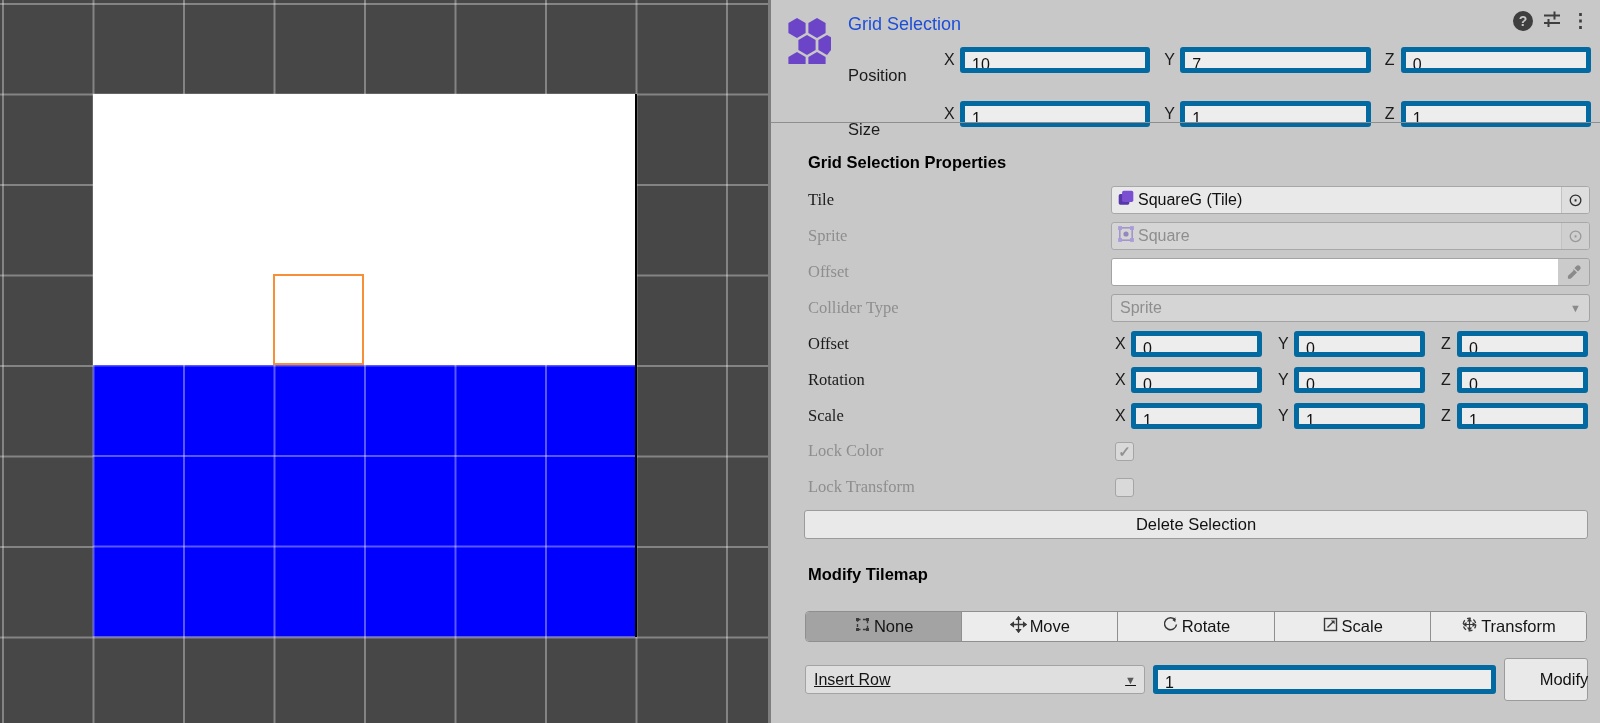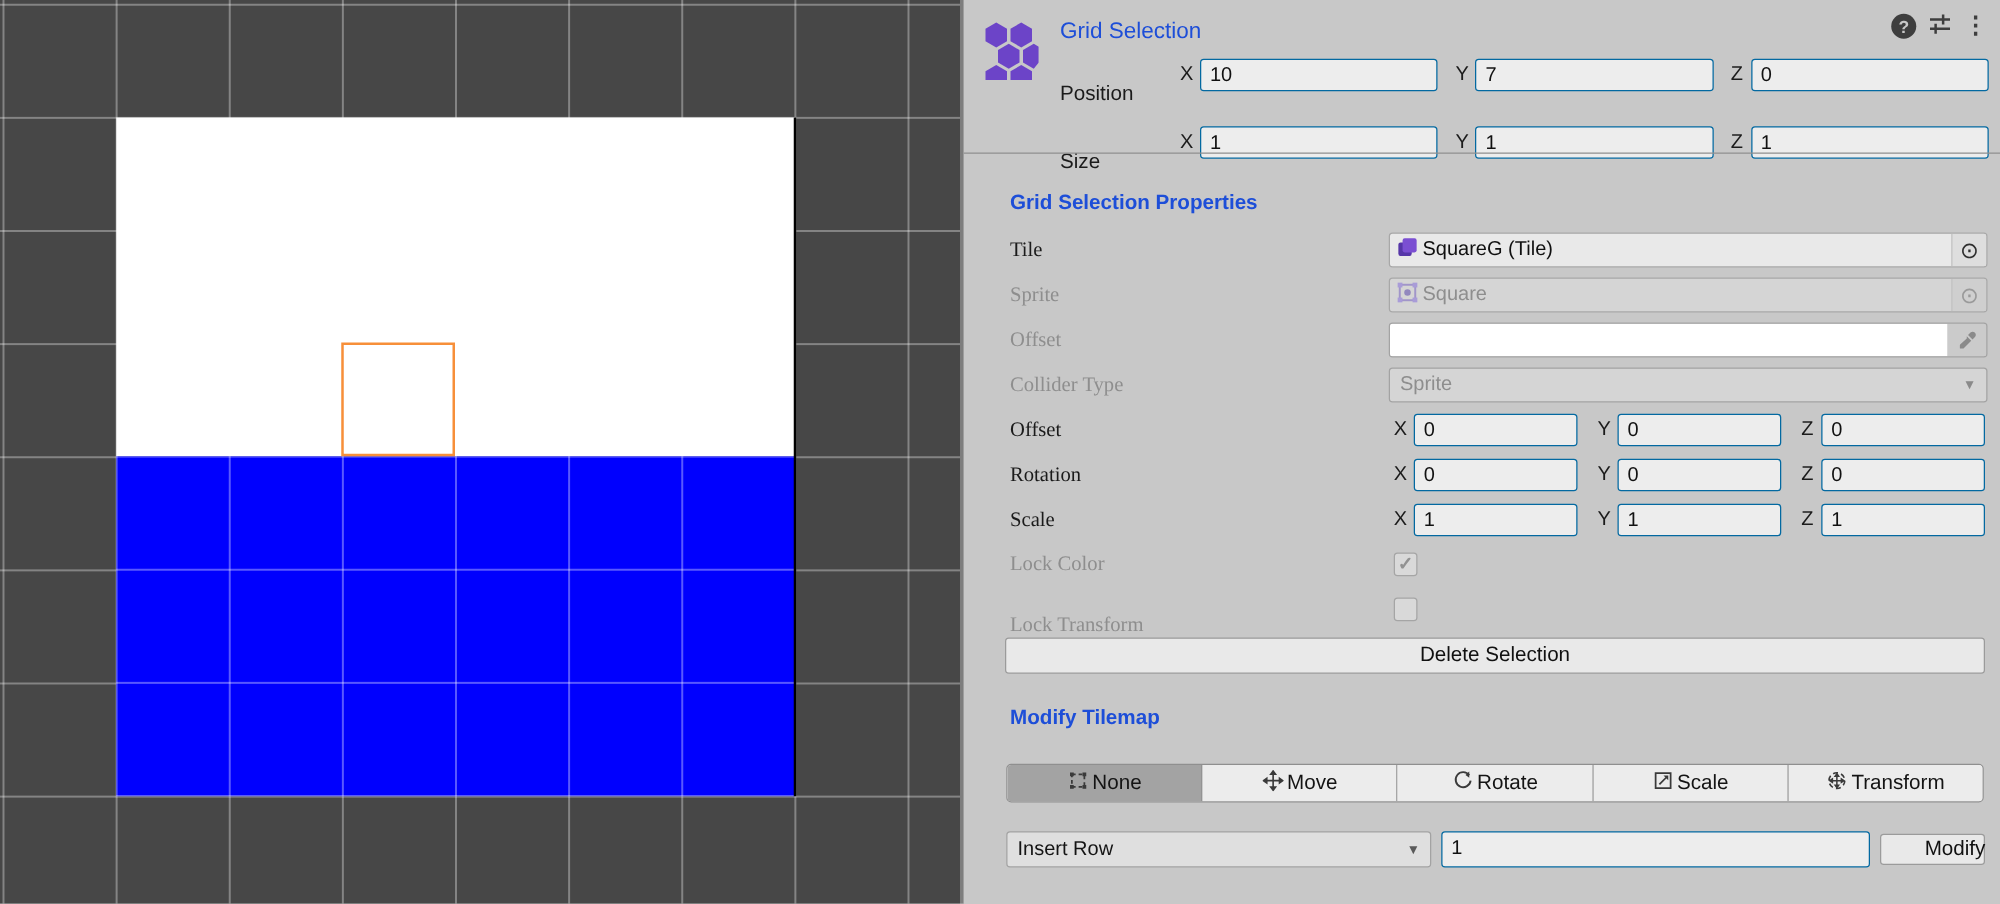--- a/index.html
+++ b/index.html
@@ -41,26 +41,26 @@
   .help-circle { width:20px; height:20px; border-radius:50%; background:#3E3E3E; color:#C8C8C8;
                  font-size:14px; font-weight:bold; text-align:center; line-height:20px; }
   .kebab { font-size:19px; font-weight:bold; color:#3E3E3E; line-height:20px; letter-spacing:0; }
 
   .hdr-row { position:absolute; left:77px; right:9px; height:27px; display:flex; align-items:center; }
   .hdr-row .hdr-label { width:96px; font-size:16.5px; color:#1b1b1b;margin-top:31px; }
   .axis-group { flex:1; display:flex; align-items:center; }
   .axis-group + .axis-group { margin-left:14px; }
   .axis-label { width:16px; font-size:16px; color:#1b1b1b; flex:none; }
   .num-field {
-    flex:1; height:26px; background:#EDEDED; border:1px solid #0369a1; border-radius:3px;
+    flex:1; height:26px; background:#EDEDED; border:5px solid #0369a1; border-radius:3px;
     font-size:16px; color:#111; padding:2px 7px 0; line-height:22px; overflow:hidden; white-space:nowrap;
   }
   .separator { position:absolute; left:0; right:0; top:122px; height:1px; background:#8F8F8F; }
 
-  .section-heading { left:37px; font-size:16.5px; font-weight:bold; color:#1d4ed8; }
+  .section-heading { left:37px; font-size:16.5px; font-weight:bold; color:#000000; }
 
   .prop-row { position:absolute; left:37px; right:10px; height:28px; display:flex; align-items:center; }
   .prop-label { width:303px; flex:none; font-size:16.5px; color:#1b1b1b;font-family:Liberation Serif, serif; }
   .disabled-text { color:#8E8E8E !important; }
 
   .obj-field {
     flex:1; height:28px; border:1px solid #A8A8A8; border-radius:3px; background:#E9E9E9;
     display:flex; align-items:center; padding-left:5px; overflow:hidden;
   }
   .obj-field.disabled { background:#D5D5D5; }
@@ -97,24 +97,24 @@
 
   .toolbar { position:absolute; left:34px; right:13px; top:611px; height:31px; display:flex;
              border:1px solid #8F8F8F; border-radius:4px; overflow:hidden; background:#ECECEC; }
   .tool-btn { flex:1; display:flex; align-items:center; justify-content:center; gap:3px;
               background:#ECECEC; font-size:16.5px; color:#141414; border-right:1px solid #8F8F8F; }
   .tool-btn:last-child { border-right:none; }
   .tool-btn.selected { background:#a3a3a3; }
   .tool-icon { display:block; flex:none; }
 
   .modify-row { position:absolute; left:34px; right:12px; top:665px; height:29px; display:flex; gap:8px; align-items:center; }
-  .op-dropdown { width:340px; flex:none; height:29px; background:#DFDFDF; color:#141414; }
+  .op-dropdown { width:340px; flex:none; height:29px; background:#DFDFDF; color:#141414;text-decoration:underline; }
   .op-dropdown .dd-arrow { color:#5A5A5A; }
   .count-field { flex:1; height:29px; }
-  .modify-btn { width:84px; flex:none; height:25px;padding-left:36px; }
+  .modify-btn { width:84px; flex:none; height:43px;padding-left:36px; }
 </style>
 </head>
 <body>
 
 <div class="app">
 
   <div class="scene">
     <div class="region-white" style="background-color:#FFFFFF"></div>
     <div class="region-blue" style="background-color:#0000FE"></div>
     <div class="edge-line"></div>
@@ -294,21 +294,21 @@
           <span class="axis-label">Z</span>
           <span class="num-field">1</span>
         </span>
     </div>
 
     <div class="prop-row" style="top:438px; height:26px;">
       <span class="prop-label disabled-text">Lock Color</span>
     </div>
     <div class="checkbox" style="top:442px;">✓</div>
 
-    <div class="prop-row" style="top:487px; height:26px;">
+    <div class="prop-row" style="top:474px; height:26px;">
       <span class="prop-label disabled-text">Lock Transform</span>
     </div>
     <div class="checkbox" style="top:478px;"></div>
 
     <div class="btn delete-btn">Delete Selection</div>
 
     <div class="abs section-heading" style="top:565px;">Modify Tilemap</div>
 
     <div class="toolbar">
       <div class="tool-btn selected">

